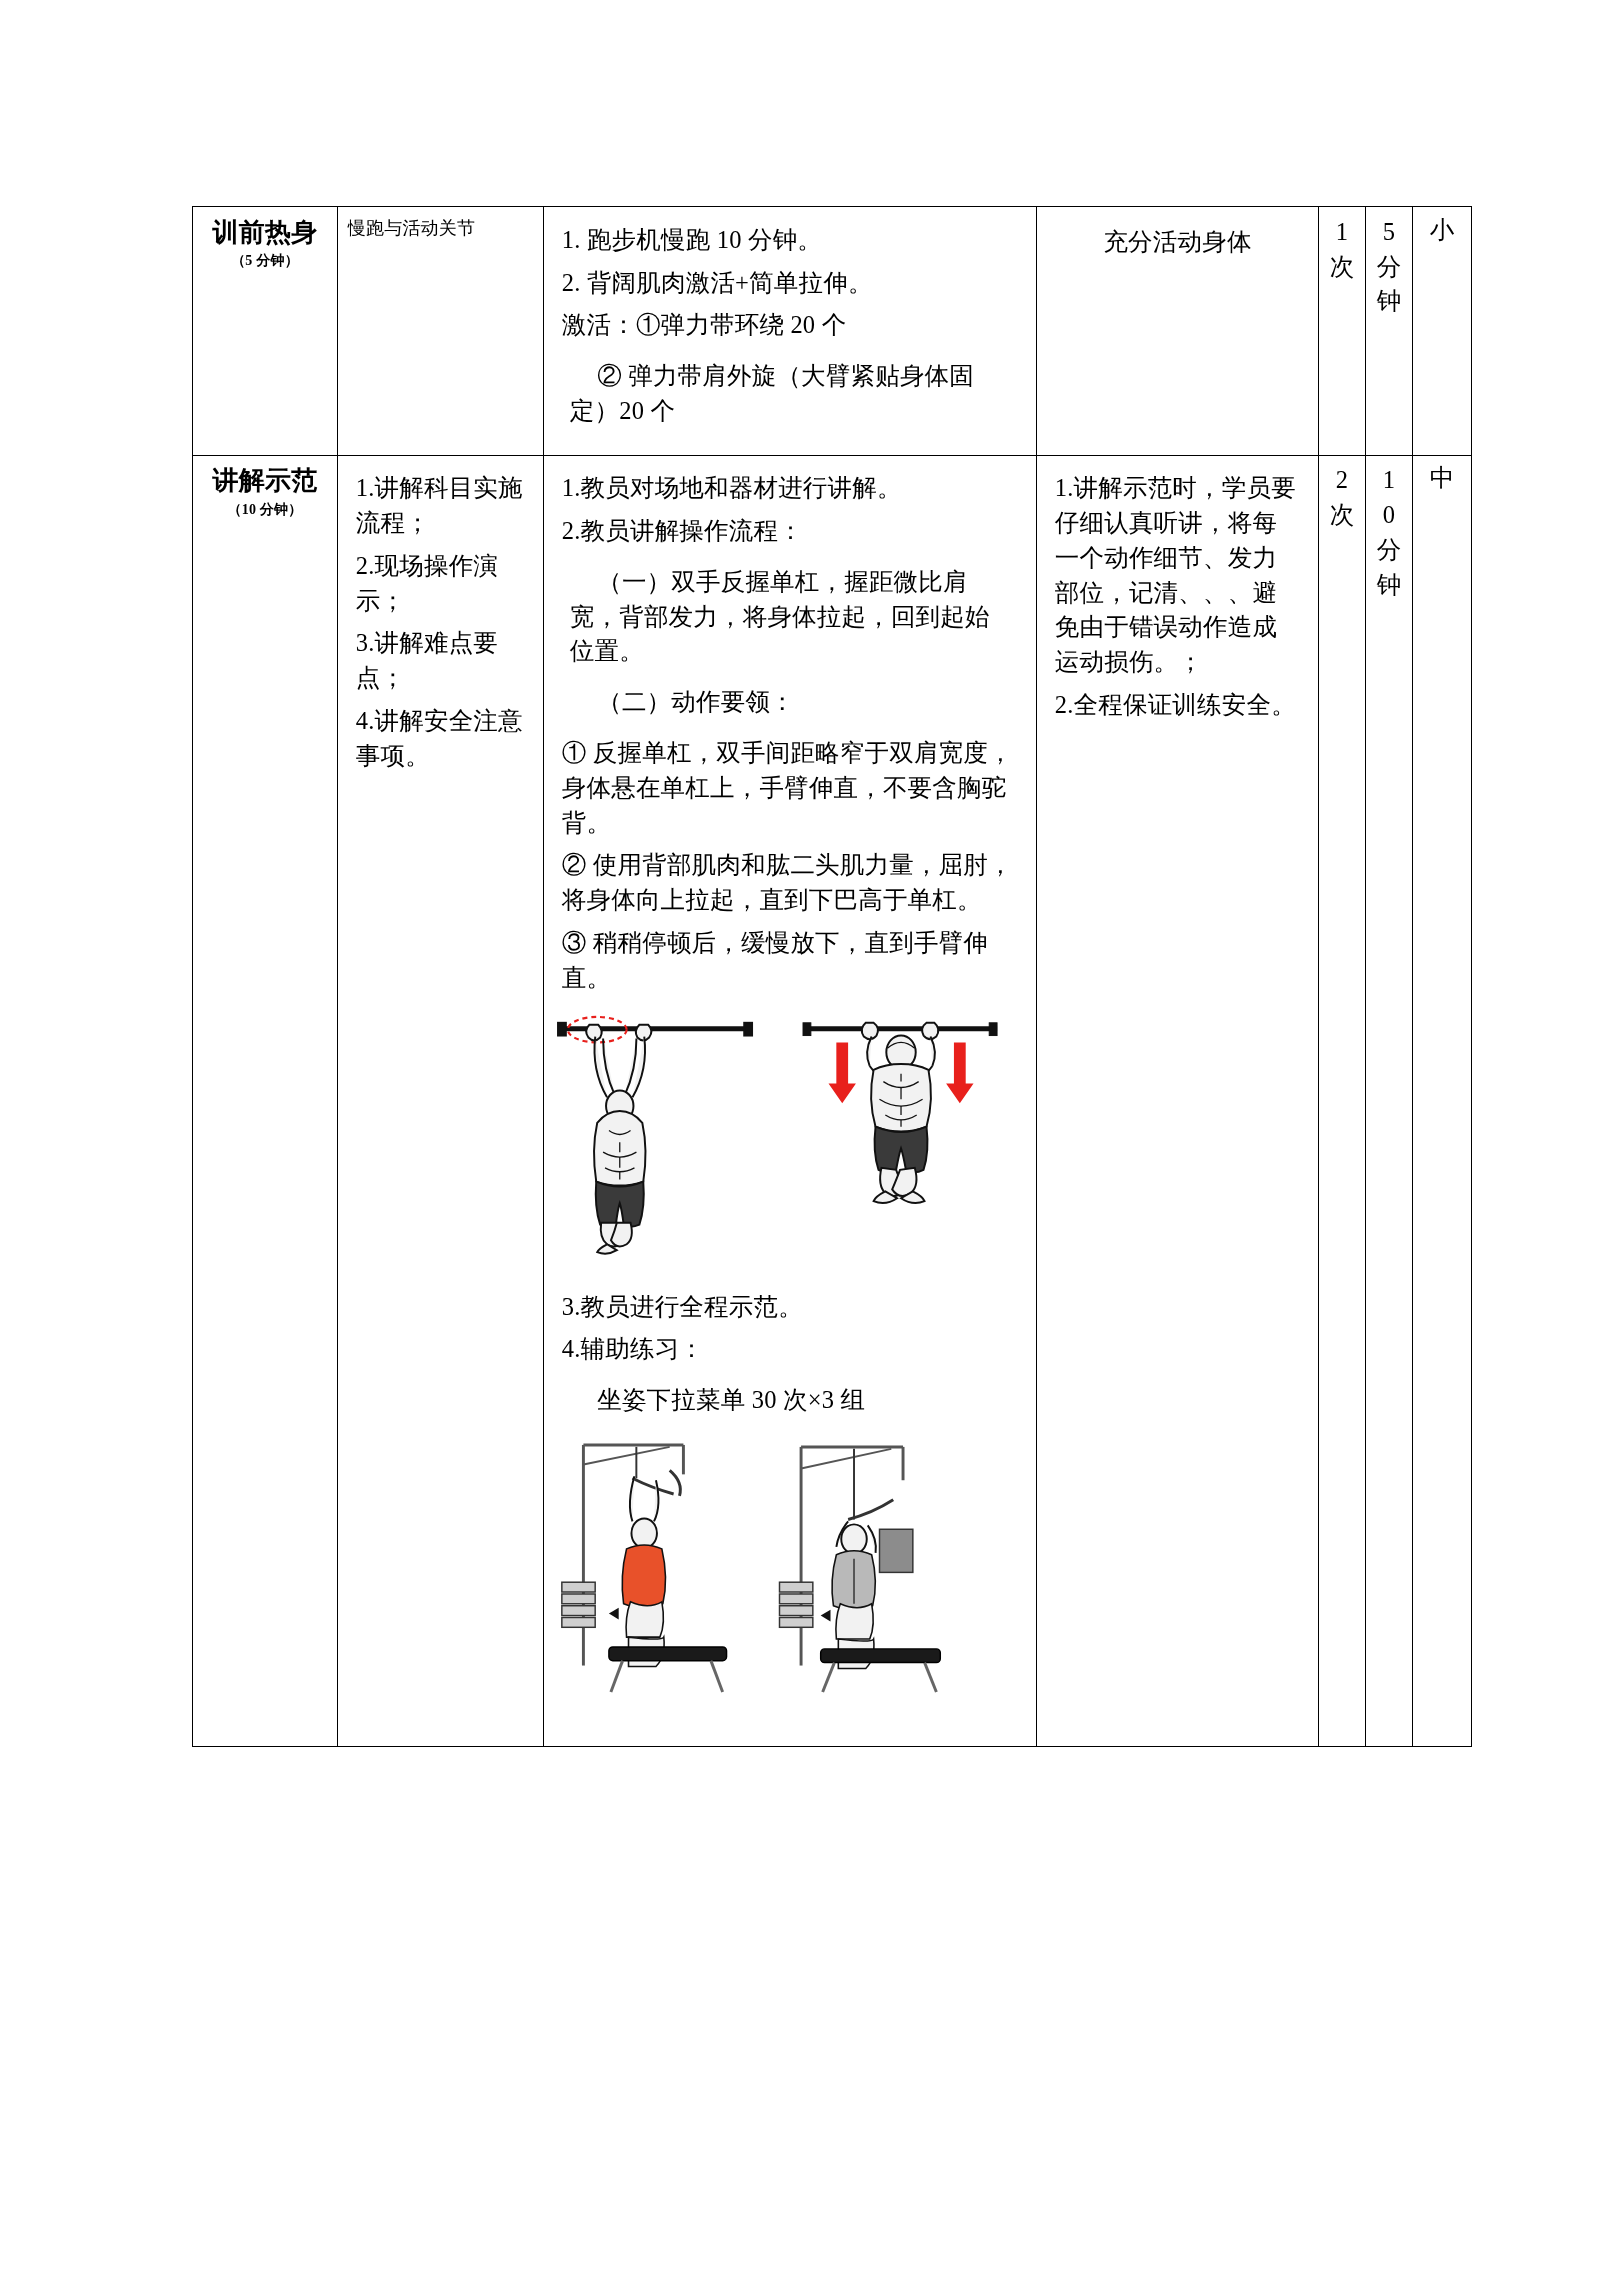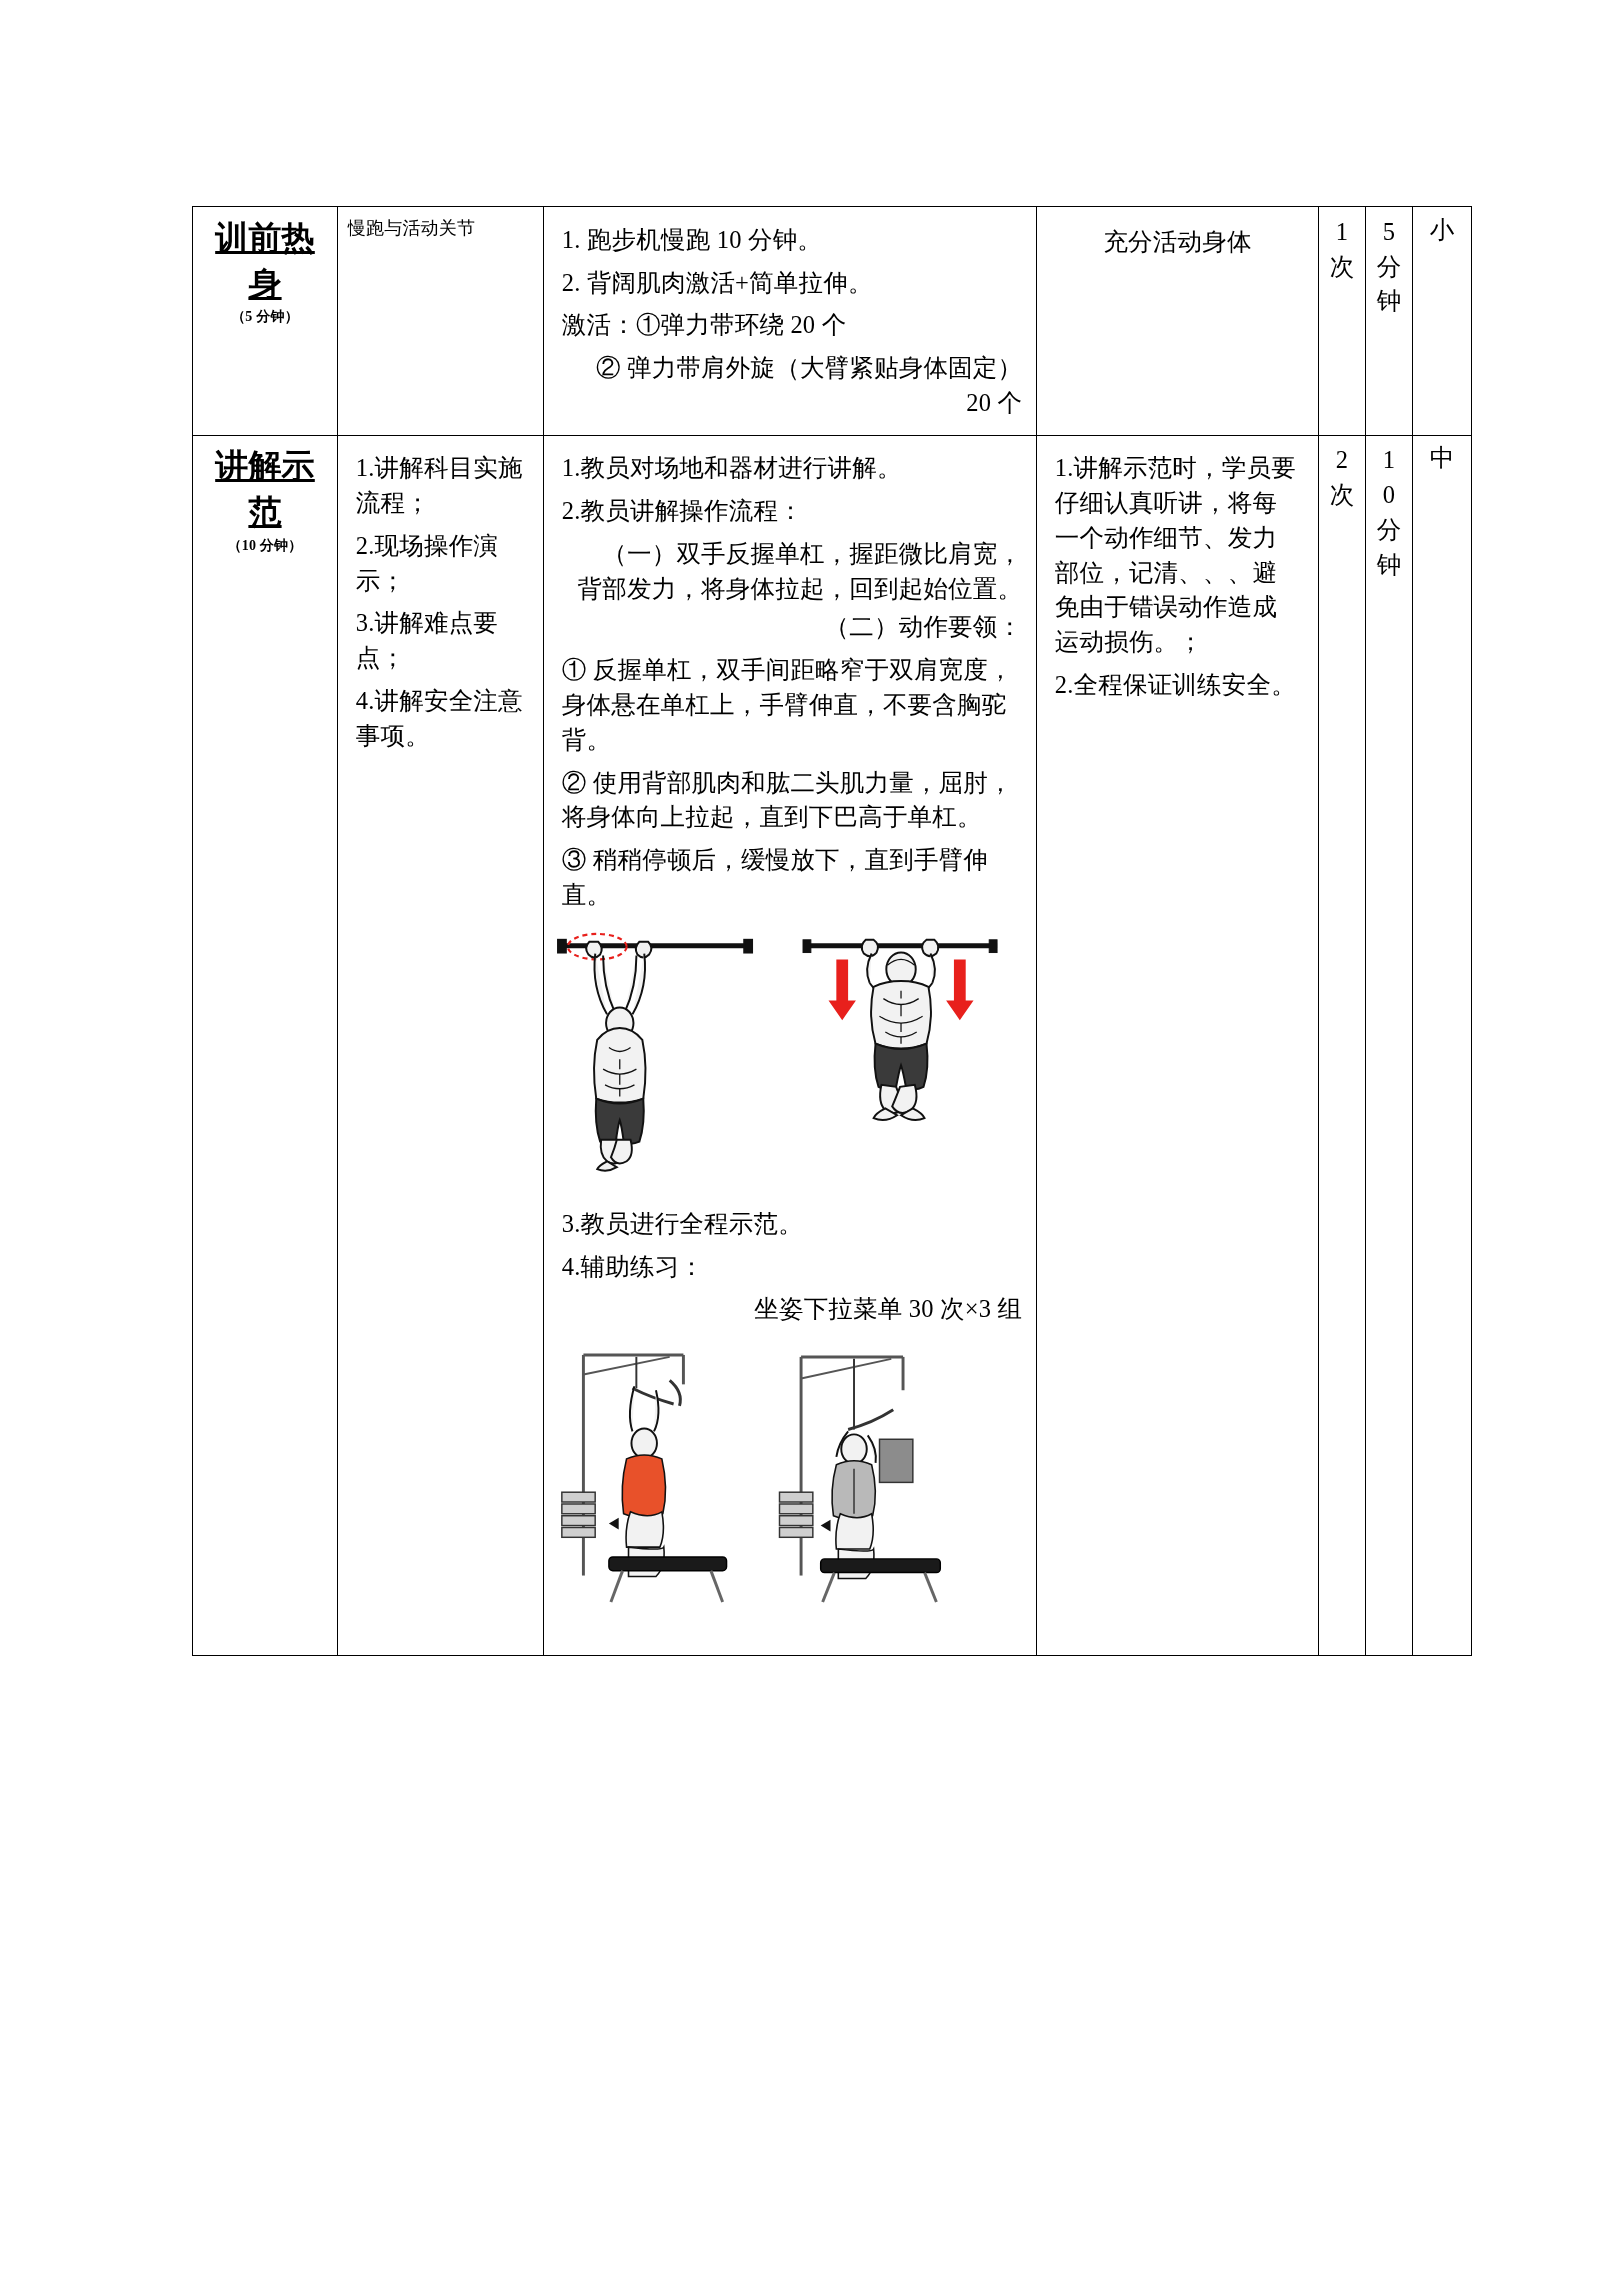--- a/index.html
+++ b/index.html
@@ -43,24 +43,23 @@
   
   col.c1 { width: 145px; }
   col.c2 { width: 206px; }
   col.c3 { width: 493px; }
   col.c4 { width: 282px; }
   col.c5 { width: 47px; }
   col.c6 { width: 47px; }
   col.c7 { width: 59px; }
   .phase-title {
     font-weight: bold;
-    font-size: 33px;
+    font-size: 26px;
     text-align: center;
     line-height: 1.4;
-    text-decoration: underline;
   }
   .phase-sub {
     font-size: 14px;
     font-weight: bold;
     text-align: center;
     line-height: 1.4;
   }
   .vert-num {
     text-align: center;
     font-size: 24.5px;
@@ -74,21 +73,21 @@
     text-align: center;
     font-size: 24.5px;
     padding-top: 11.8px;
     font-family: Liberation Mono, monospace;
   }
   .col4-text {
     font-size: 18px;
     line-height: 1.45;
   }
   p.line { margin: 8px; }
-  p.ind { margin: 4px; text-indent: 27.4px; text-align: right; }
+  p.ind { margin: 16px; text-indent: 27.4px; }
 
   .fig {
     margin: 17.6px 0 9.8px 0;
     text-align: left;
   }
   .fig svg { display: block; }
   .spacer-10 { height: 13.7px; }
   .spacer-20 { height: 25.5px; }
 </style>
 </head>

